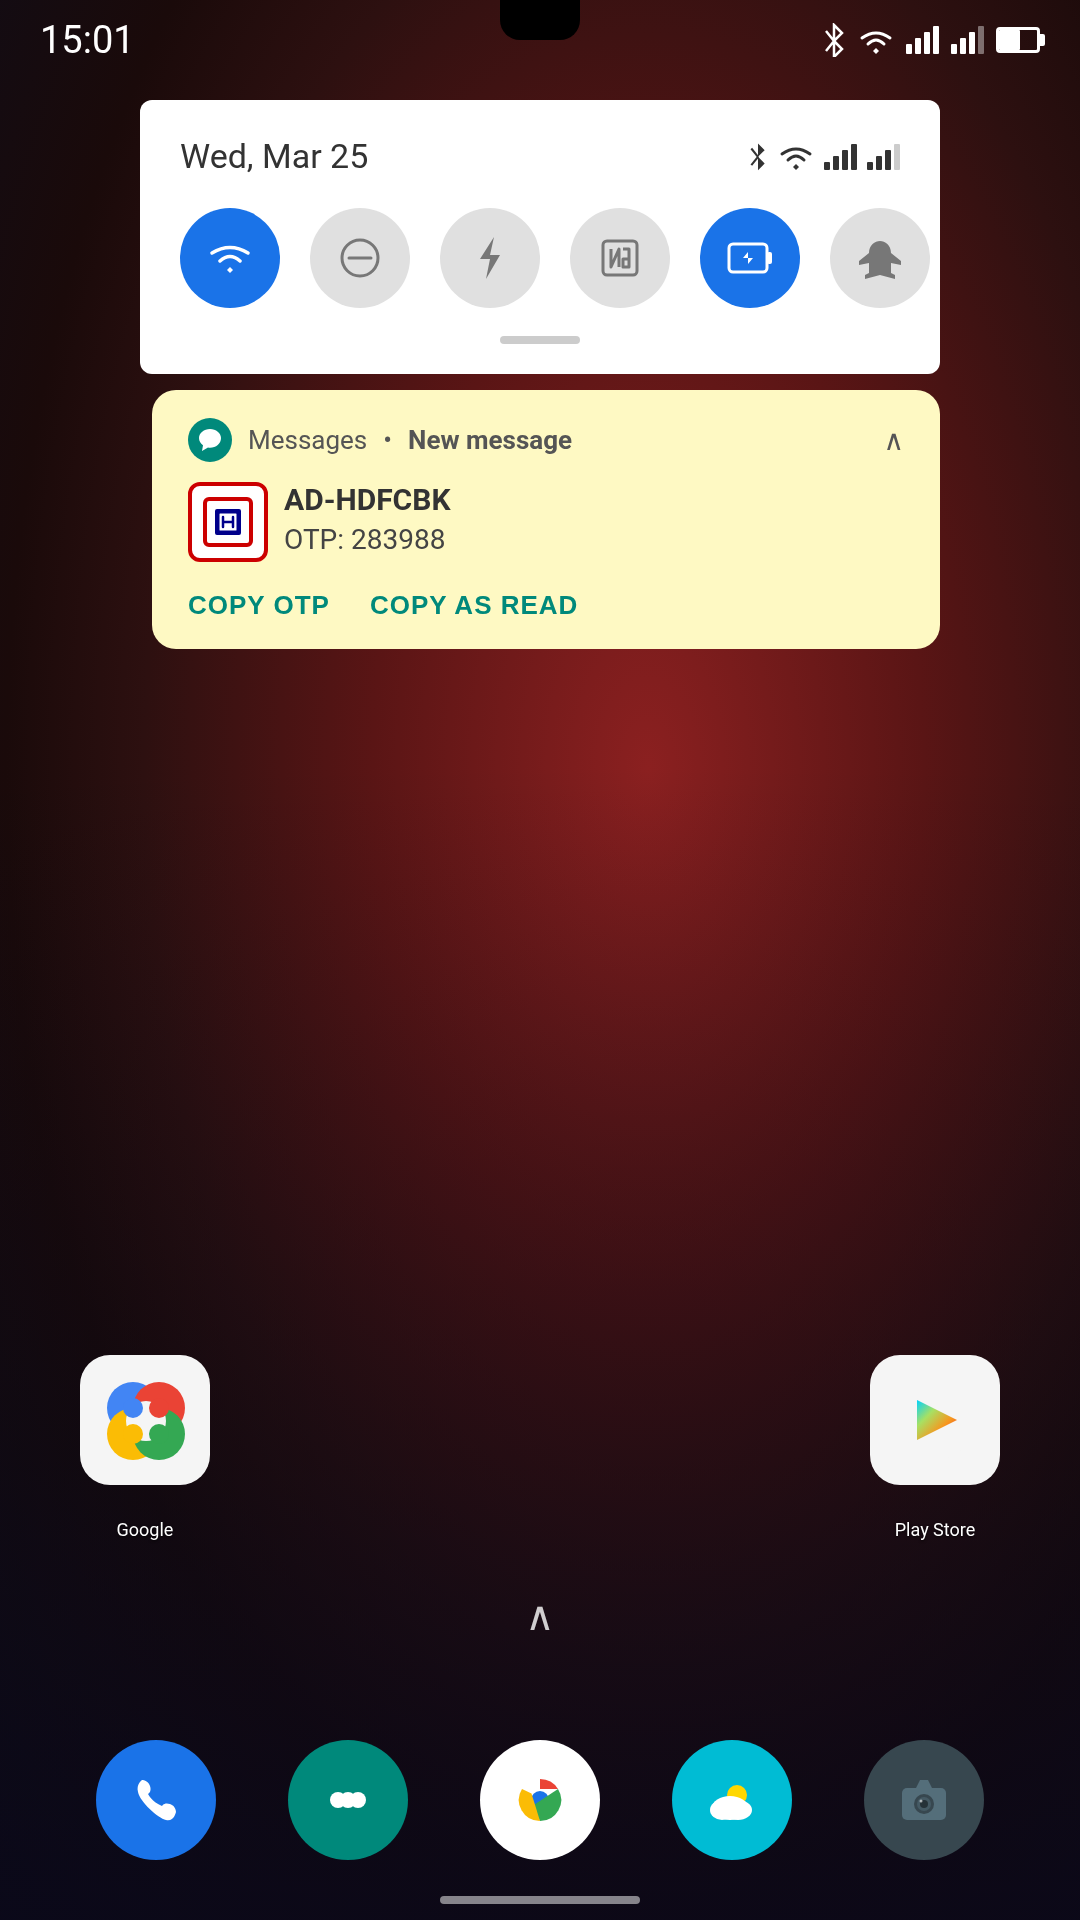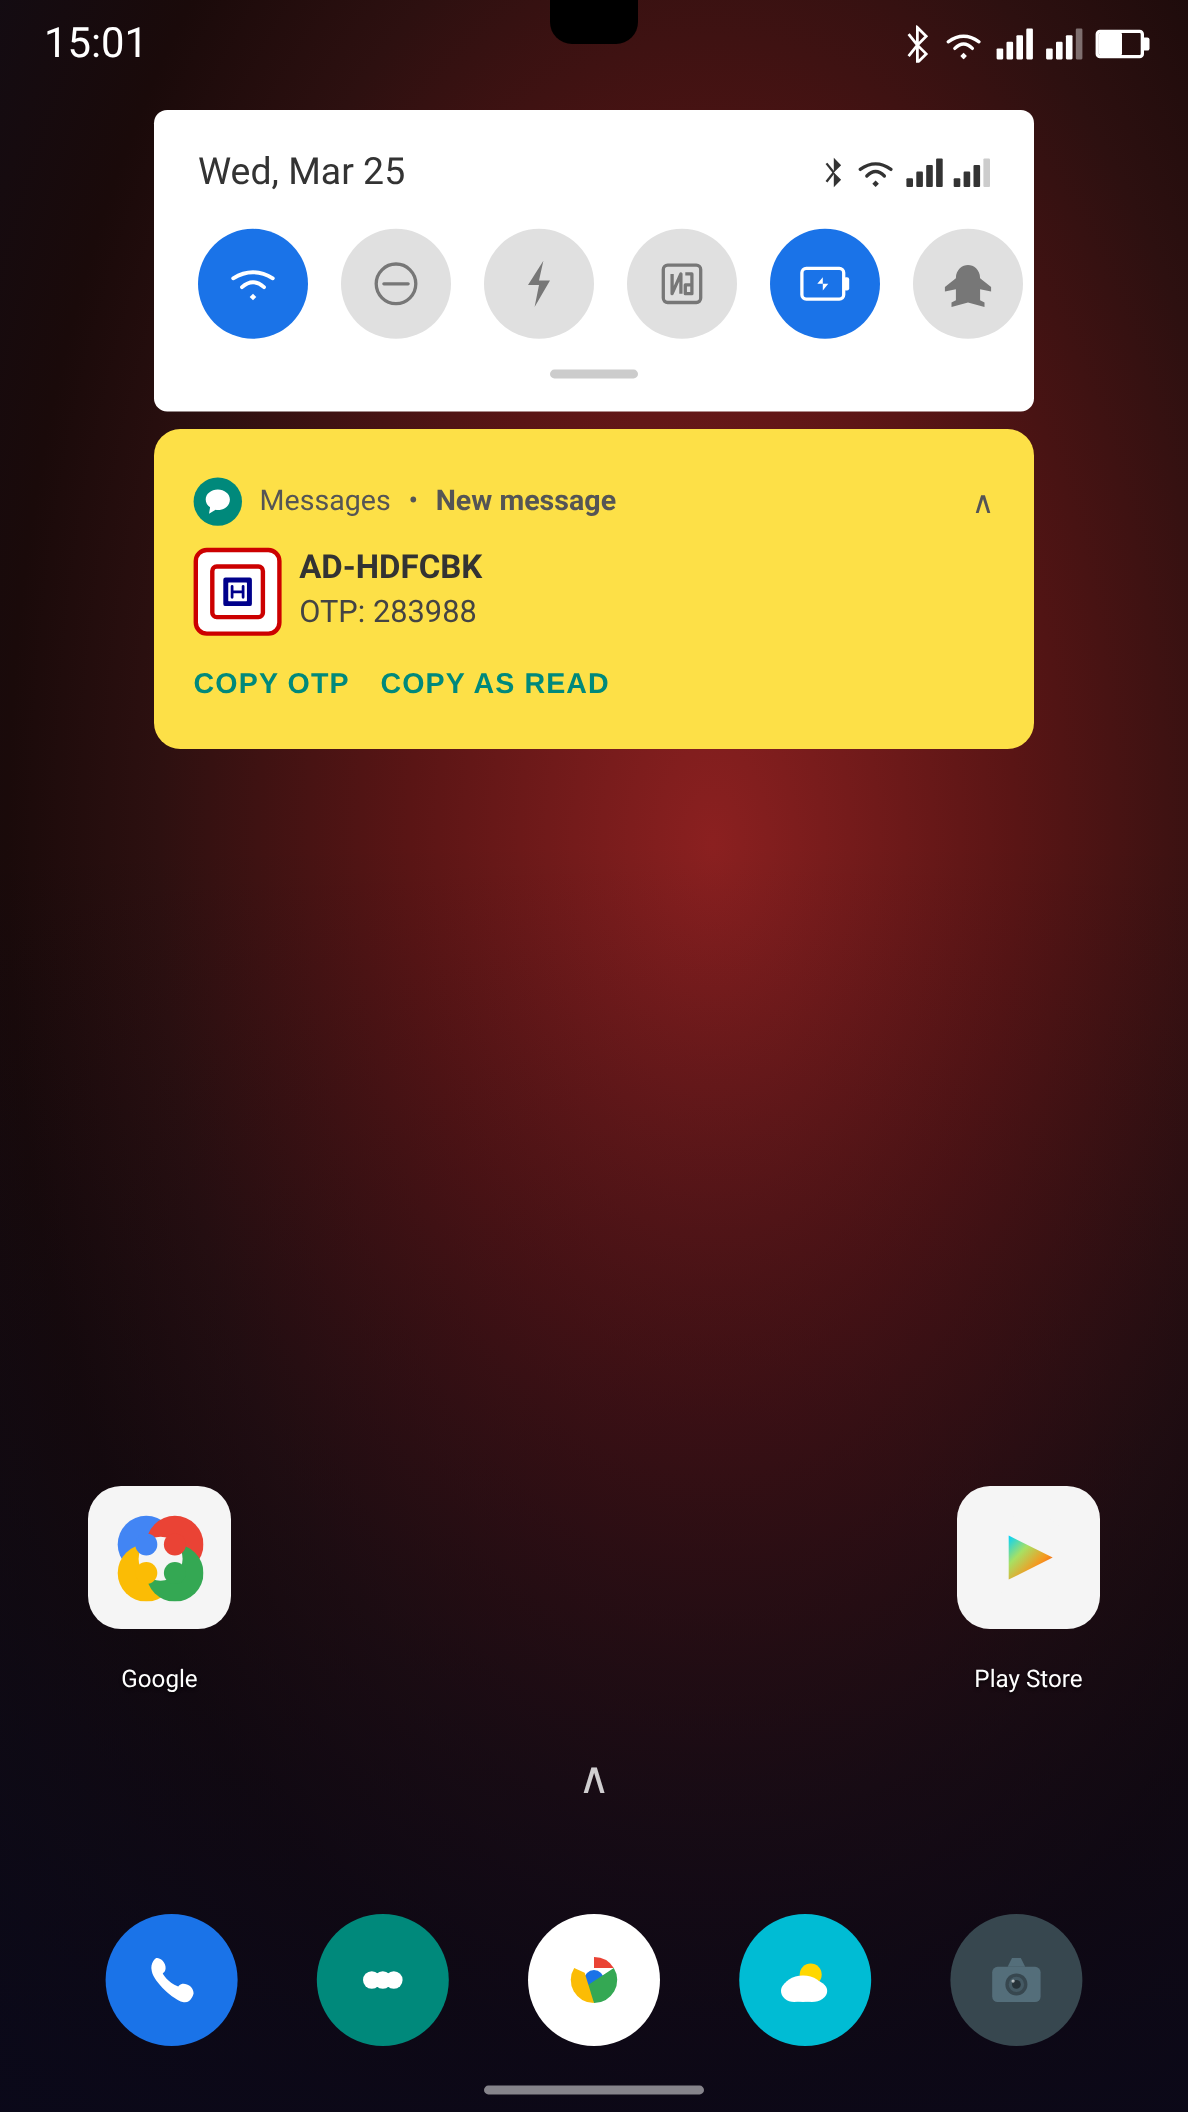--- a/index.html
+++ b/index.html
@@ -202,23 +202,24 @@
       width: 80px;
       height: 8px;
       background: #ccc;
       border-radius: 4px;
       margin: 0 auto;
       margin-top: 16px;
     }
 
     
     .message-notification {
-      background: #fde047;
+      background: #fef9c3;
       border-radius: 24px;
-      padding: 44px 36px;
+      padding: 28px 36px;
+      margin-left: 12px;
     }
 
     .notif-header {
       display: flex;
       align-items: center;
       justify-content: space-between;
       margin-bottom: 20px;
     }
 
     .notif-app-info {
@@ -316,21 +317,21 @@
     }
 
     .message-body {
       font-size: 28px;
       color: #444;
     }
 
     
     .notif-actions {
       display: flex;
-      gap: 28px;
+      gap: 40px;
       align-items: flex-end;
     }
 
     .notif-action-btn {
       font-size: 26px;
       font-weight: 700;
       color: #00897b;
       background: none;
       border: none;
       cursor: pointer;
@@ -361,21 +362,21 @@
       width: 130px;
       height: 130px;
       border-radius: 30px;
       display: flex;
       align-items: center;
       justify-content: center;
       font-size: 50px;
     }
 
     .home-app-label {
-      font-size: 22px;
+      font-size: 18px;
       color: white;
       text-shadow: 0 1px 3px rgba(0,0,0,0.8);
       margin-top: 18px;
     }
 
     .google-icon {
       background: #f5f5f5;
       position: relative;
       overflow: hidden;
     }

